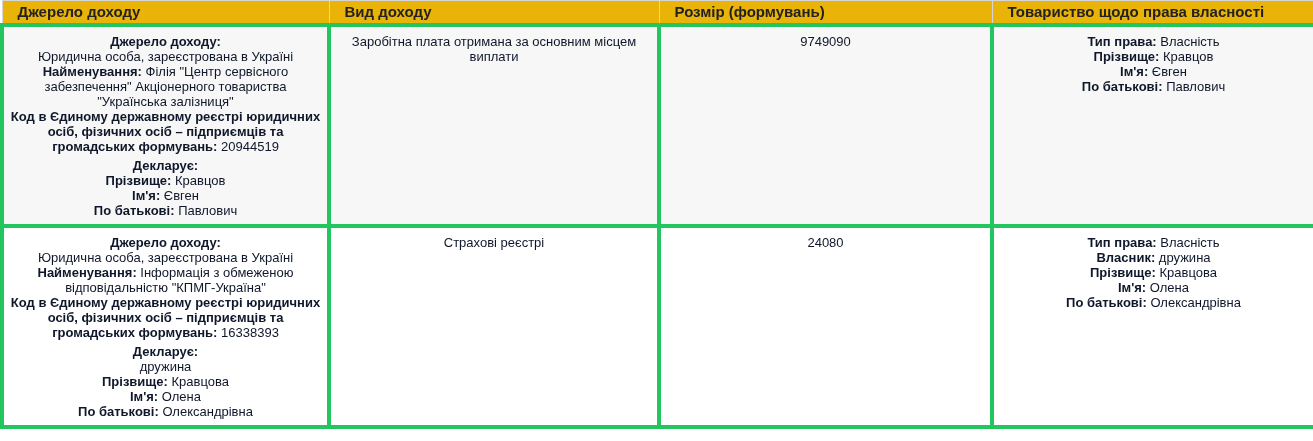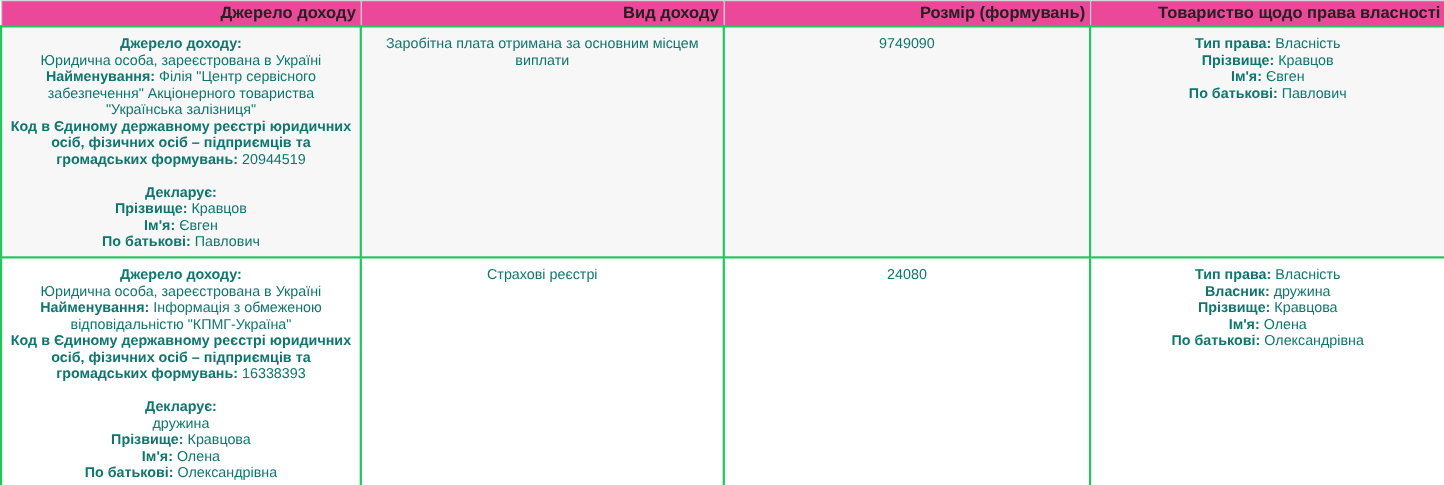--- a/index.html
+++ b/index.html
@@ -11,46 +11,46 @@
     background: #ffffff;
     font-family: "Liberation Sans", "DejaVu Sans", sans-serif;
   }
   table.decl-table {
     width: 1313px;
     table-layout: fixed;
     border-collapse: collapse;
   }
   .decl-table th {
     border: 1px solid #d6d6d6;
-    background: #ec4899;
+    background: #eab308;
     color: #222222;
     font-size: 15px;
     font-weight: bold;
     line-height: 18px;
-    padding: 2px 4px;
-    text-align: right;
+    padding: 2px 15px;
+    text-align: left;
     vertical-align: middle;
   }
   .decl-table td {
-    border: 2px solid #22c55e;
+    border: 4px solid #22c55e;
     vertical-align: top;
     text-align: center;
-    color: #0f766e;
+    color: #0f172a;
     font-size: 13px;
     line-height: 15px;
     padding: 7px 5px 6px 5px;
     background: #ffffff;
     word-wrap: break-word;
   }
   .decl-table tr.alt td {
     background: #f7f7f7;
   }
   .line { text-align: center; }
   .b { font-weight: bold; }
-  .gap { margin-top: 15px; }
+  .gap { margin-top: 4px; }
 </style>
 </head>
 <body>
 
 <table class="decl-table">
   <colgroup>
     <col style="width:327px">
     <col style="width:330px">
     <col style="width:333px">
     <col style="width:323px">

